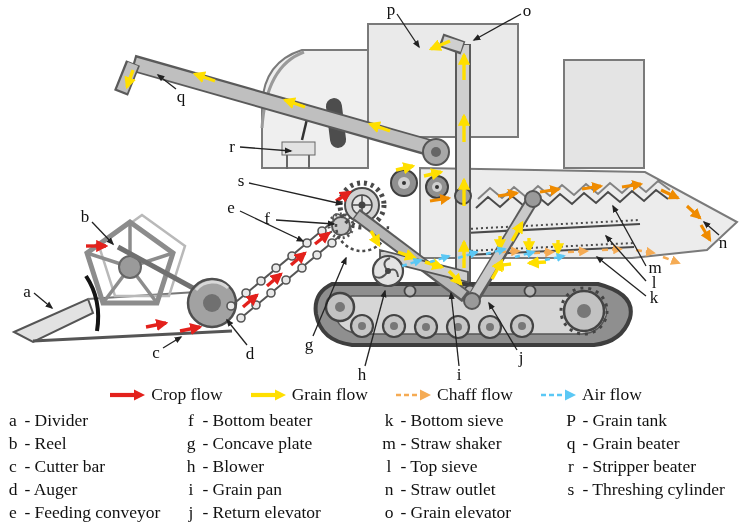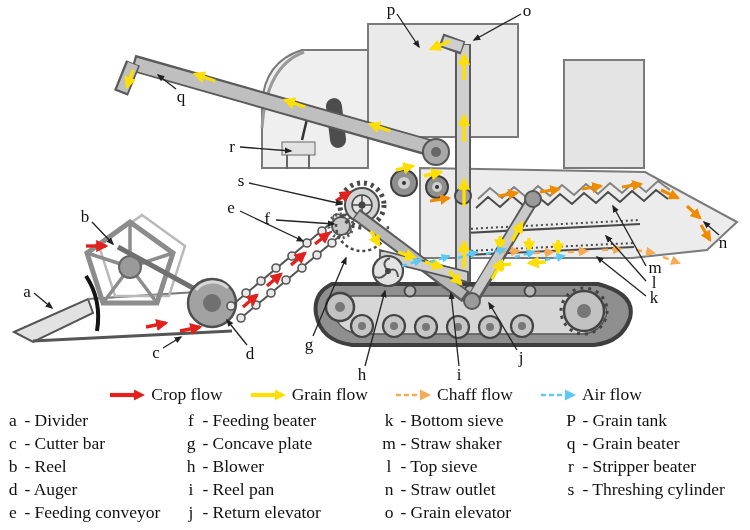--- a/index.html
+++ b/index.html
@@ -357,30 +357,30 @@
           <line x1="2" y1="7" x2="27" y2="7" stroke="#5bc8f5" stroke-width="2.6" stroke-dasharray="5 3"></line>
           <path d="M26,1.5 L37,7 L26,12.5 z" fill="#5bc8f5"></path>
         </svg>
         <span class="legend-label">Air flow</span>
       </span>
     </div>
 
   <div class="parts">
       <div class="plist-col">
         <div class="plist-item"><span class="pkey">a</span><span> - </span><span class="pname">Divider</span></div>
+        <div class="plist-item"><span class="pkey">b</span><span> - </span><span class="pname">Reel</span></div>
         <div class="plist-item"><span class="pkey">c</span><span> - </span><span class="pname">Cutter bar</span></div>
-        <div class="plist-item"><span class="pkey">b</span><span> - </span><span class="pname">Reel</span></div>
         <div class="plist-item"><span class="pkey">d</span><span> - </span><span class="pname">Auger</span></div>
         <div class="plist-item"><span class="pkey">e</span><span> - </span><span class="pname">Feeding conveyor</span></div>
       </div>
       <div class="plist-col">
-        <div class="plist-item"><span class="pkey">f</span><span> - </span><span class="pname">Feeding beater</span></div>
+        <div class="plist-item"><span class="pkey">f</span><span> - </span><span class="pname">Bottom beater</span></div>
         <div class="plist-item"><span class="pkey">g</span><span> - </span><span class="pname">Concave plate</span></div>
         <div class="plist-item"><span class="pkey">h</span><span> - </span><span class="pname">Blower</span></div>
-        <div class="plist-item"><span class="pkey">i</span><span> - </span><span class="pname">Reel pan</span></div>
+        <div class="plist-item"><span class="pkey">i</span><span> - </span><span class="pname">Grain pan</span></div>
         <div class="plist-item"><span class="pkey">j</span><span> - </span><span class="pname">Return elevator</span></div>
       </div>
       <div class="plist-col">
         <div class="plist-item"><span class="pkey">k</span><span> - </span><span class="pname">Bottom sieve</span></div>
         <div class="plist-item"><span class="pkey">m</span><span> - </span><span class="pname">Straw shaker</span></div>
         <div class="plist-item"><span class="pkey">l</span><span> - </span><span class="pname">Top sieve</span></div>
         <div class="plist-item"><span class="pkey">n</span><span> - </span><span class="pname">Straw outlet</span></div>
         <div class="plist-item"><span class="pkey">o</span><span> - </span><span class="pname">Grain elevator</span></div>
       </div>
       <div class="plist-col">

